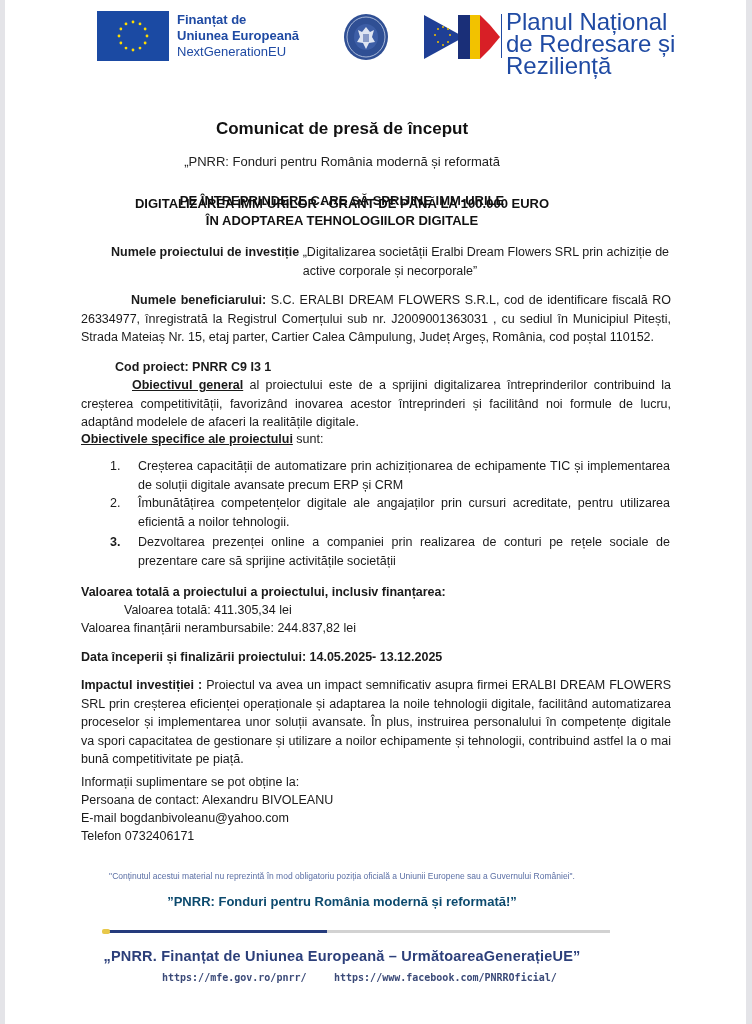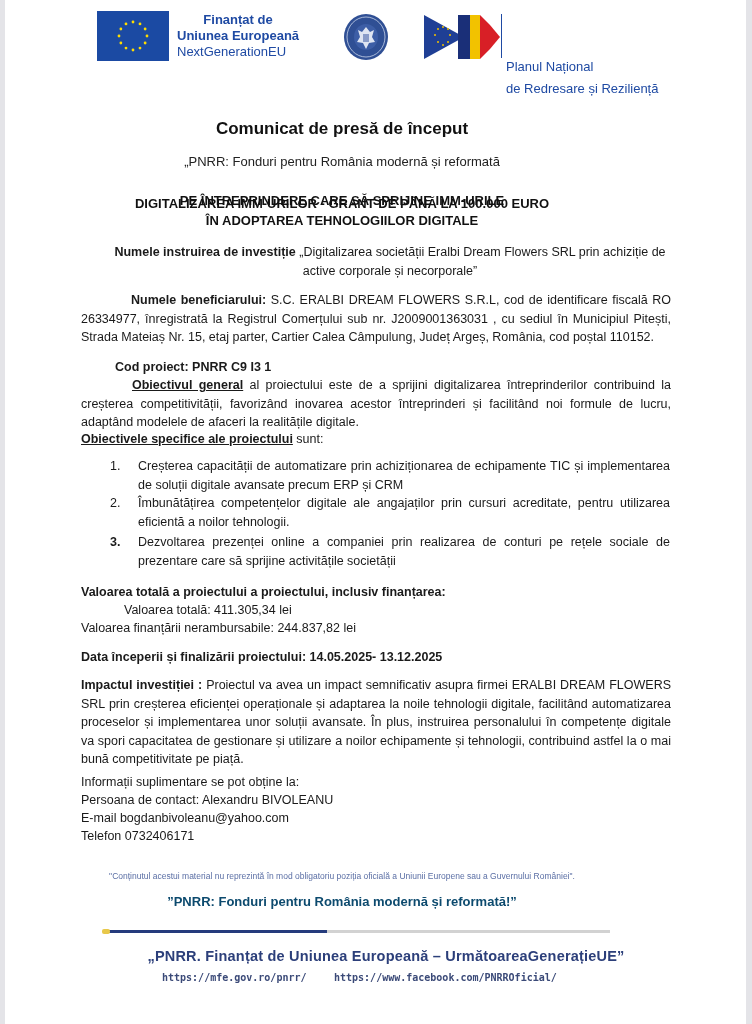--- a/index.html
+++ b/index.html
@@ -7,26 +7,26 @@
     width: 752px; height: 1024px; overflow: hidden; background: #ffffff;
     font-family: "Liberation Sans", sans-serif; color: #1a1a1a; position: relative;
   }
   .edge-left { position: absolute; left: 0; top: 0; width: 5px; height: 1024px; background: #e4e4e8; }
   .edge-right { position: absolute; right: 0; top: 0; width: 6px; height: 1024px; background: #e4e4e8; }
 
   
   .logo-eu { position: absolute; left: 97px; top: 11px; width: 72px; height: 50px; background: #1b4aa3; }
   .logo-eu svg { position: absolute; left: 0; top: 0; }
   .eu-text { position: absolute; left: 177px; top: 12px; font-size: 13px; line-height: 16px; color: #1f4aa3; }
-  .eu-text .b { font-weight: bold; text-align: center; }
+  .eu-text .b { font-weight: bold; }
   .eu-text .n { font-weight: normal; }
   .logo-gov { position: absolute; left: 343px; top: 13px; width: 46px; height: 48px; }
   .logo-pnrr { position: absolute; left: 424px; top: 15px; width: 76px; height: 44px; }
   .pnrr-divider { position: absolute; left: 501px; top: 14px; width: 1px; height: 44px; background: #1f4aa3; }
-  .pnrr-text { position: absolute; left: 506px; top: 11px; font-size: 13px; line-height: 22px; color: #1f4aa3; margin-top: 45px; }
+  .pnrr-text { position: absolute; left: 506px; top: 11px; font-size: 24px; line-height: 22px; color: #1f4aa3; }
 
   
   .doc { position: absolute; left: 0; top: 0; width: 752px; }
   .center { position: absolute; left: 0; width: 684px; text-align: center; }
   .title { top: 119px; font-size: 17px; font-weight: bold; color: #111; }
   .subtitle { top: 154px; font-size: 13px; color: #222; }
   .caps { font-size: 13px; font-weight: bold; color: #111; }
   .caps1 { top: 173px; margin-top: 23px; } .caps2 { top: 193px; } .caps3 { top: 213px; }
   .projname { position: absolute; left: 110px; top: 243px; width: 560px; text-align: center; font-size: 12.5px; line-height: 19px; }
   .para { position: absolute; font-size: 12.5px; line-height: 18.5px; text-align: justify; }
@@ -46,21 +46,21 @@
   .impact { left: 81px; top: 676px; width: 590px; }
   .b { font-weight: bold; }
   .info { position: absolute; left: 81px; top: 773px; font-size: 12.5px; line-height: 18px; }
 
   
   .disclaimer { top: 871px; font-size: 8.5px; color: #5b6fa5; }
   .slogan { top: 894px; font-size: 13px; font-weight: bold; color: #0c4a6e; }
   .bar-bg { position: absolute; left: 105px; top: 930px; width: 505px; height: 3px; background: #d2d2d2; }
   .bar-fill { position: absolute; left: 105px; top: 930px; height: 3px; background: #253b7c; }
   .bar-tip { position: absolute; left: 102px; top: 929px; width: 8px; height: 5px; background: #e8c84a; border-radius: 2px; }
-  .footer-slogan { top: 948px; font-size: 14.5px; font-weight: bold; color: #2c3f7a; letter-spacing: 0.2px; padding-left: 44px; }
+  .footer-slogan { top: 948px; font-size: 14.5px; font-weight: bold; color: #2c3f7a; letter-spacing: 0.2px; }
   .link { position: absolute; top: 972px; font-size: 10px; font-weight: bold; color: #3b4a78; font-family: "DejaVu Sans Mono", monospace; }
   .link1 { left: 162px; } .link2 { left: 334px; }
 </style>
 </head>
 <body>
 
 <div class="edge-left"></div>
 <div class="edge-right"></div>
 
 <div class="logo-eu">
@@ -121,21 +121,21 @@
 </div>
 
 <div class="doc">
   <div class="center title">Comunicat de presă de început</div>
   <div class="center subtitle">„PNRR: Fonduri pentru România modernă și reformată</div>
   <div class="center caps caps1">DIGITALIZAREA IMM-URILOR - GRANT DE PÂNĂ LA 100.000 EURO</div>
   <div class="center caps caps2">PE ÎNTREPRINDERE CARE SĂ SPRIJINE IMM-URILE</div>
   <div class="center caps caps3">ÎN ADOPTAREA TEHNOLOGIILOR DIGITALE</div>
 
   <div class="projname">
-    <span class="b">Numele instruirea de investiție</span><span> „Digitalizarea societății Eralbi Dream Flowers SRL prin achiziție de active corporale și necorporale”</span>
+    <span class="b">Numele proiectului de investiție</span><span> „Digitalizarea societății Eralbi Dream Flowers SRL prin achiziție de active corporale și necorporale”</span>
   </div>
 
   <div class="para benef">
     <span class="b">Numele beneficiarului:</span><span> S.C. ERALBI DREAM FLOWERS S.R.L, cod de identificare fiscală RO 26334977, înregistrată la Registrul Comerțului sub nr. J2009001363031 , cu sediul în Municipiul Pitești, Strada Mateiaș Nr. 15, etaj parter, Cartier Calea Câmpulung, Județ Argeș, România, cod poștal 110152.</span>
   </div>
 
   <div class="para codproj">Cod proiect: PNRR C9 I3 1</div>
 
   <div class="para general">
     <span class="u">Obiectivul general</span><span> al proiectului este de a sprijini digitalizarea întreprinderilor contribuind la creșterea competitivității, favorizând inovarea acestor întreprinderi și facilitând noi formule de lucru, adaptând modelele de afaceri la realitățile digitale.</span>

